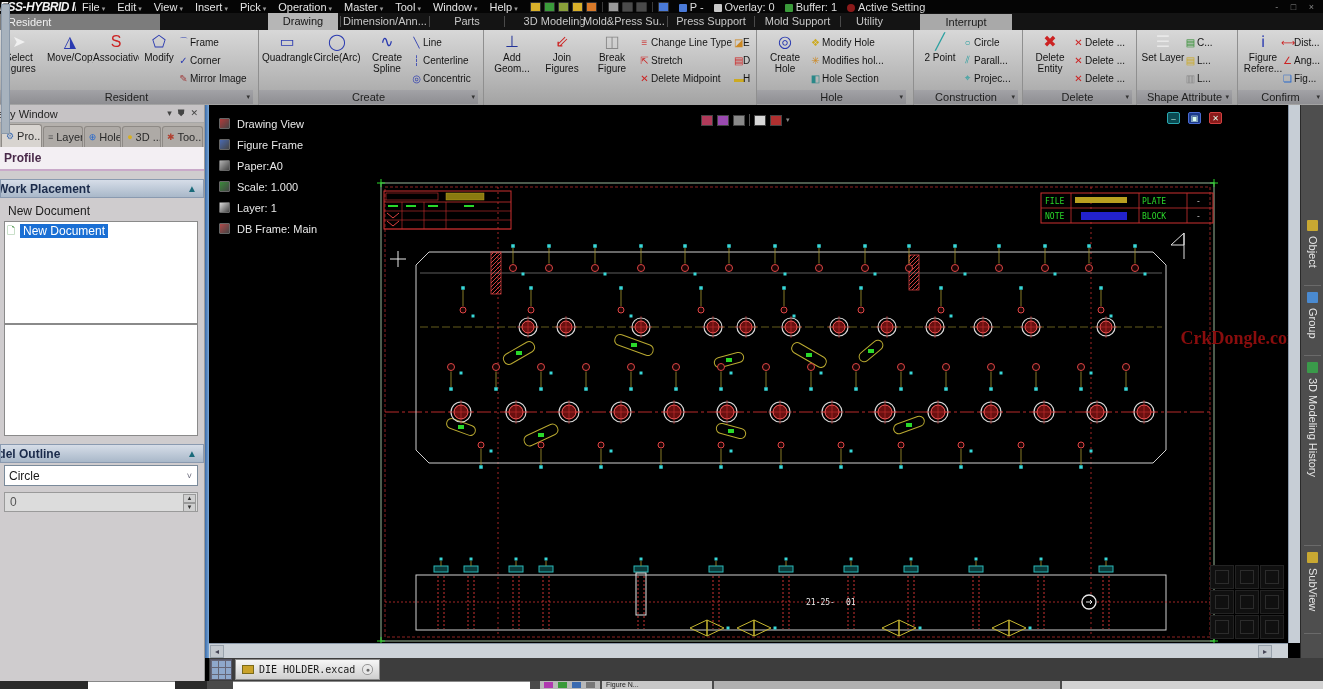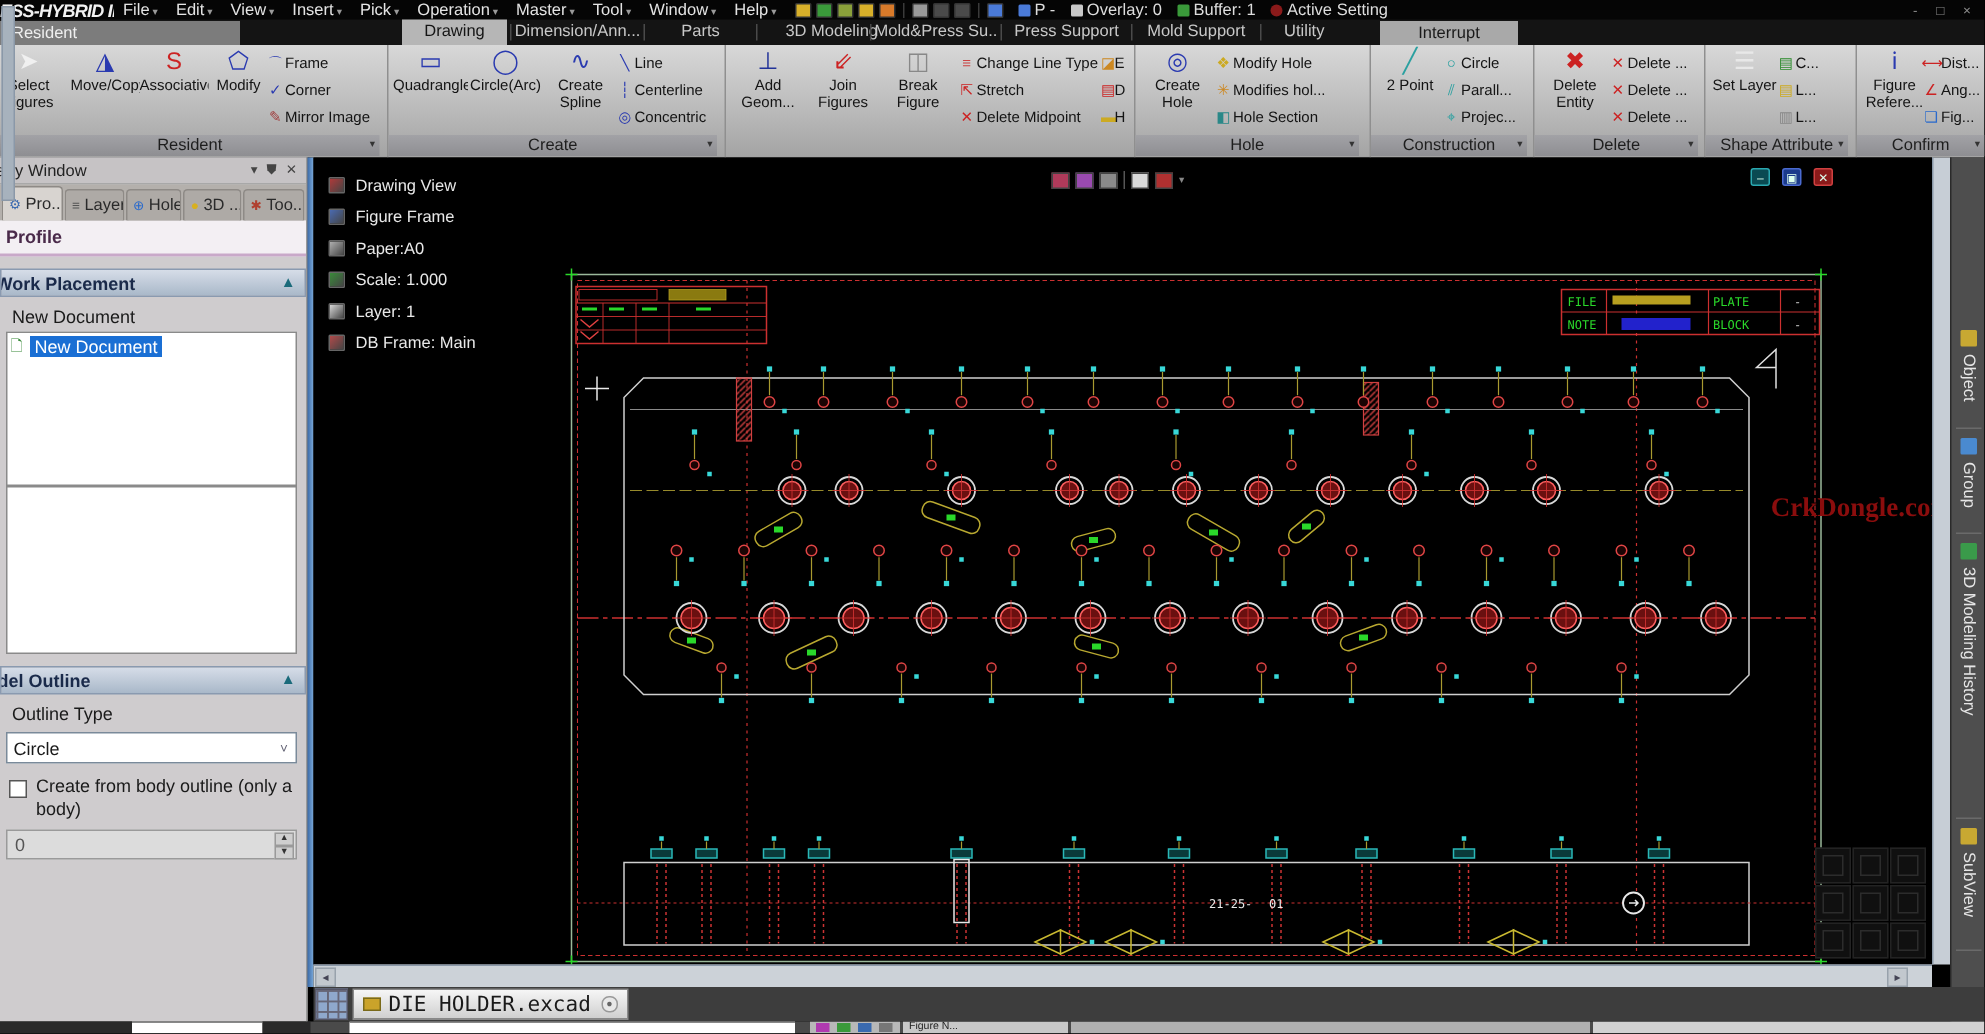--- a/index.html
+++ b/index.html
@@ -125,21 +125,21 @@
   #hscroll { left:209px; top:643px; width:1079px; height:15px; background:#ccd2d8; border-top:1px solid #8a98a8; }
   .hs-btn { position:absolute; top:1px; width:14px; height:13px; background:#c2c8ce; border:1px solid #98a2ac;
     font-size:8px; line-height:12px; text-align:center; color:#445; }
   #tabstrip { left:209px; top:658px; width:1114px; height:23px; background:#3d3d3d; }
   #grid-btn { position:absolute; left:1px; top:1px; width:22px; height:21px; background:#8fa8cc;
     background-image:linear-gradient(#667 1px,transparent 1px),linear-gradient(90deg,#667 1px,transparent 1px);
     background-size:7px 7px; border:1px solid #556; }
   #doc-tab { position:absolute; left:26px; top:1px; height:21px; background:linear-gradient(#f6f6f6,#cfcfcf);
     border:1px solid #8a8a8a; display:flex; align-items:center; padding:0 6px; }
   #doc-tab .ic { width:12px; height:9px; background:#caa32a; border:1px solid #7a6a1a; margin-right:5px; }
-  #doc-tab .lb { font-family:"DejaVu Sans Mono", monospace; font-size:14px; color:#1a1a1a; white-space:nowrap; }
+  #doc-tab .lb { font-family:"DejaVu Sans Mono", monospace; font-size:10px; color:#1a1a1a; white-space:nowrap; }
   #doc-tab .x { margin-left:7px; width:11px; height:11px; border:1px solid #999; background:#e8e8e8;
     font-size:7px; line-height:10px; text-align:center; color:#666; border-radius:5px; }
   #bottombar { left:0; top:681px; width:1323px; height:8px; background:#4a4a4a; overflow:hidden; }
   .bb-seg { position:absolute; top:0; height:8px; }
 
   svg text { font-family:"DejaVu Sans Mono", monospace; }
 </style>
 </head>
 <body>
 
@@ -504,28 +504,23 @@
         <span class="ic" style="color:#3a8a3a">🗋</span>
         <span class="txt">New Document</span>
       </div>
     </div>
     <div class="lp-list" id="open-doc-list"></div>
 
     <div class="lp-section-head">
       <div class="lp-clip"><span>Model Outline</span></div>
       <span class="tri">▲</span>
     </div>
-    <div class="lp-label">Outline Type</div>
     <div id="outline-select">
       <span>Circle</span>
       <span class="car">˅</span>
-    </div>
-    <div id="cb-row">
-      <div id="cb-box"></div>
-      <div id="cb-label">Create from body outline (only a body)</div>
     </div>
     <div id="spinner">
       <span class="val">0</span>
       <div id="spin-btns">
         <div>▲</div>
         <div>▼</div>
       </div>
     </div>
   </div>
 

